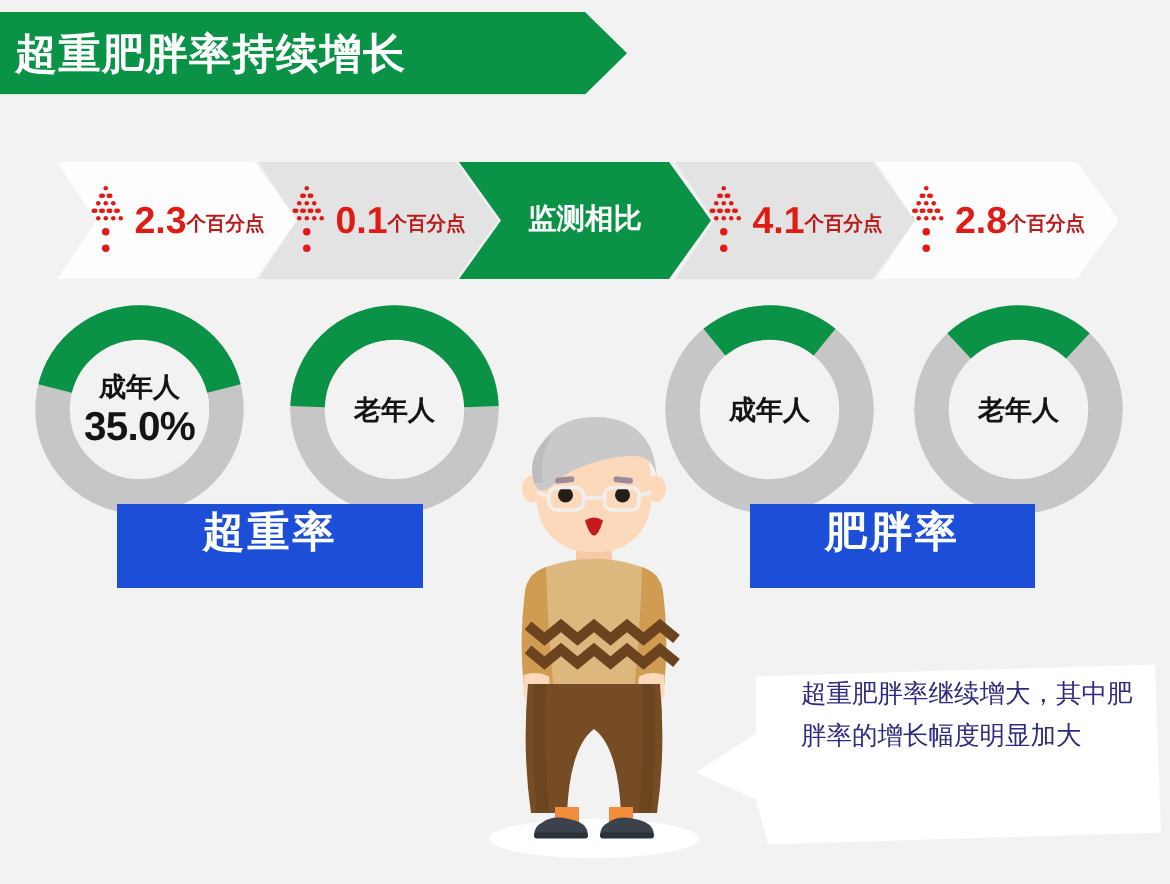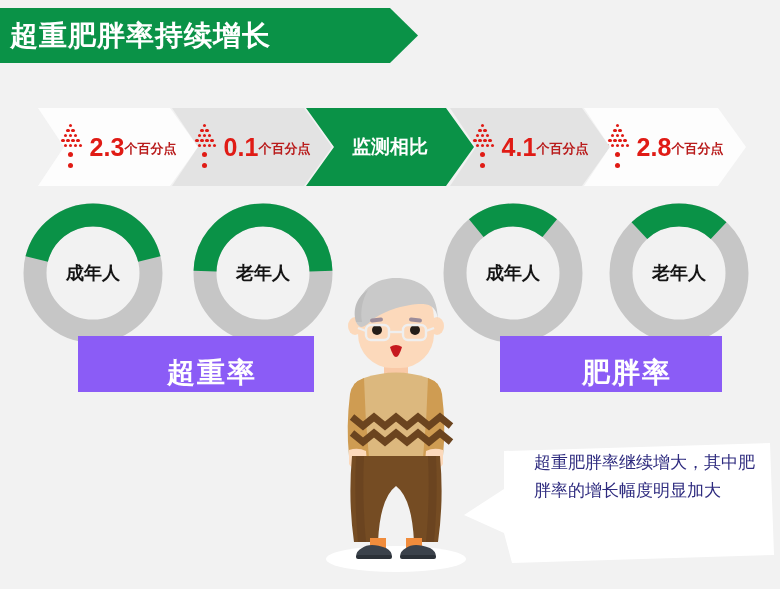--- a/index.html
+++ b/index.html
@@ -59,22 +59,22 @@
   }
   .donut .grp{font-size:18px;font-weight:bold;color:#141414;}
   .donut .pct{font-size:27px;font-weight:bold;color:#141414;margin-top:4px;letter-spacing:-0.5px;}
   .d1{left:18px;top:198px;}
   .d2{left:188px;top:198px;}
   .d3{left:438px;top:198px;}
   .d4{left:604px;top:198px;}
 
   
   .cat-banner{
-    position:absolute;height:56px;background:#8b5cf6;
-    display:flex;align-items:flex-end;justify-content:center;padding-left:32px;
+    position:absolute;height:56px;background:#1d4ed8;
+    display:flex;align-items:flex-start;justify-content:center;
   }
   .cat-banner span{color:#fff;font-size:28px;font-weight:bold;letter-spacing:2px;}
   .cat-left{left:78px;top:336px;width:204px;}
   .cat-right{left:500px;top:336px;width:190px;}
 
   
   .bubble{
     position:absolute;left:452px;top:437px;width:322px;height:128px;
     background:#ffffff;
     clip-path:polygon(52px 14px, 318px 6px, 322px 118px, 60px 126px, 52px 96px, 12px 78px, 52px 52px);
@@ -219,20 +219,21 @@
   </div>
 
   <div class="donut d1">
     <svg width="150" height="150" viewBox="0 0 150 150">
       <circle cx="75" cy="75" r="58" fill="none" stroke="#c6c6c6" stroke-width="23"></circle>
       <path class="arc" fill="none" stroke="#0a9247" stroke-width="23" d="M 18.7228478759922 60.96853005521928 A 58 58 0 0 1 131.27715212400778 60.96853005521926"></path>
       <path class="notch" fill="#f2f2f2" d="M 45 62 L 62 75 L 45 88 Z"></path>
     </svg>
     <div class="labels">
       <div class="grp">成年人</div>
+      <div class="pct">35.0%</div>
     </div>
   </div>
 
   <div class="donut d2">
     <svg width="150" height="150" viewBox="0 0 150 150">
       <circle cx="75" cy="75" r="58" fill="none" stroke="#c6c6c6" stroke-width="23"></circle>
       <path class="arc" fill="none" stroke="#0a9247" stroke-width="23" d="M 17.033244109248514 73.03653074838753 A 58 58 0 0 1 132.96675589075147 73.03653074838752"></path>
       <path class="notch" fill="#f2f2f2" d="M 45 62 L 62 75 L 45 88 Z"></path>
     </svg>
     <div class="labels">

